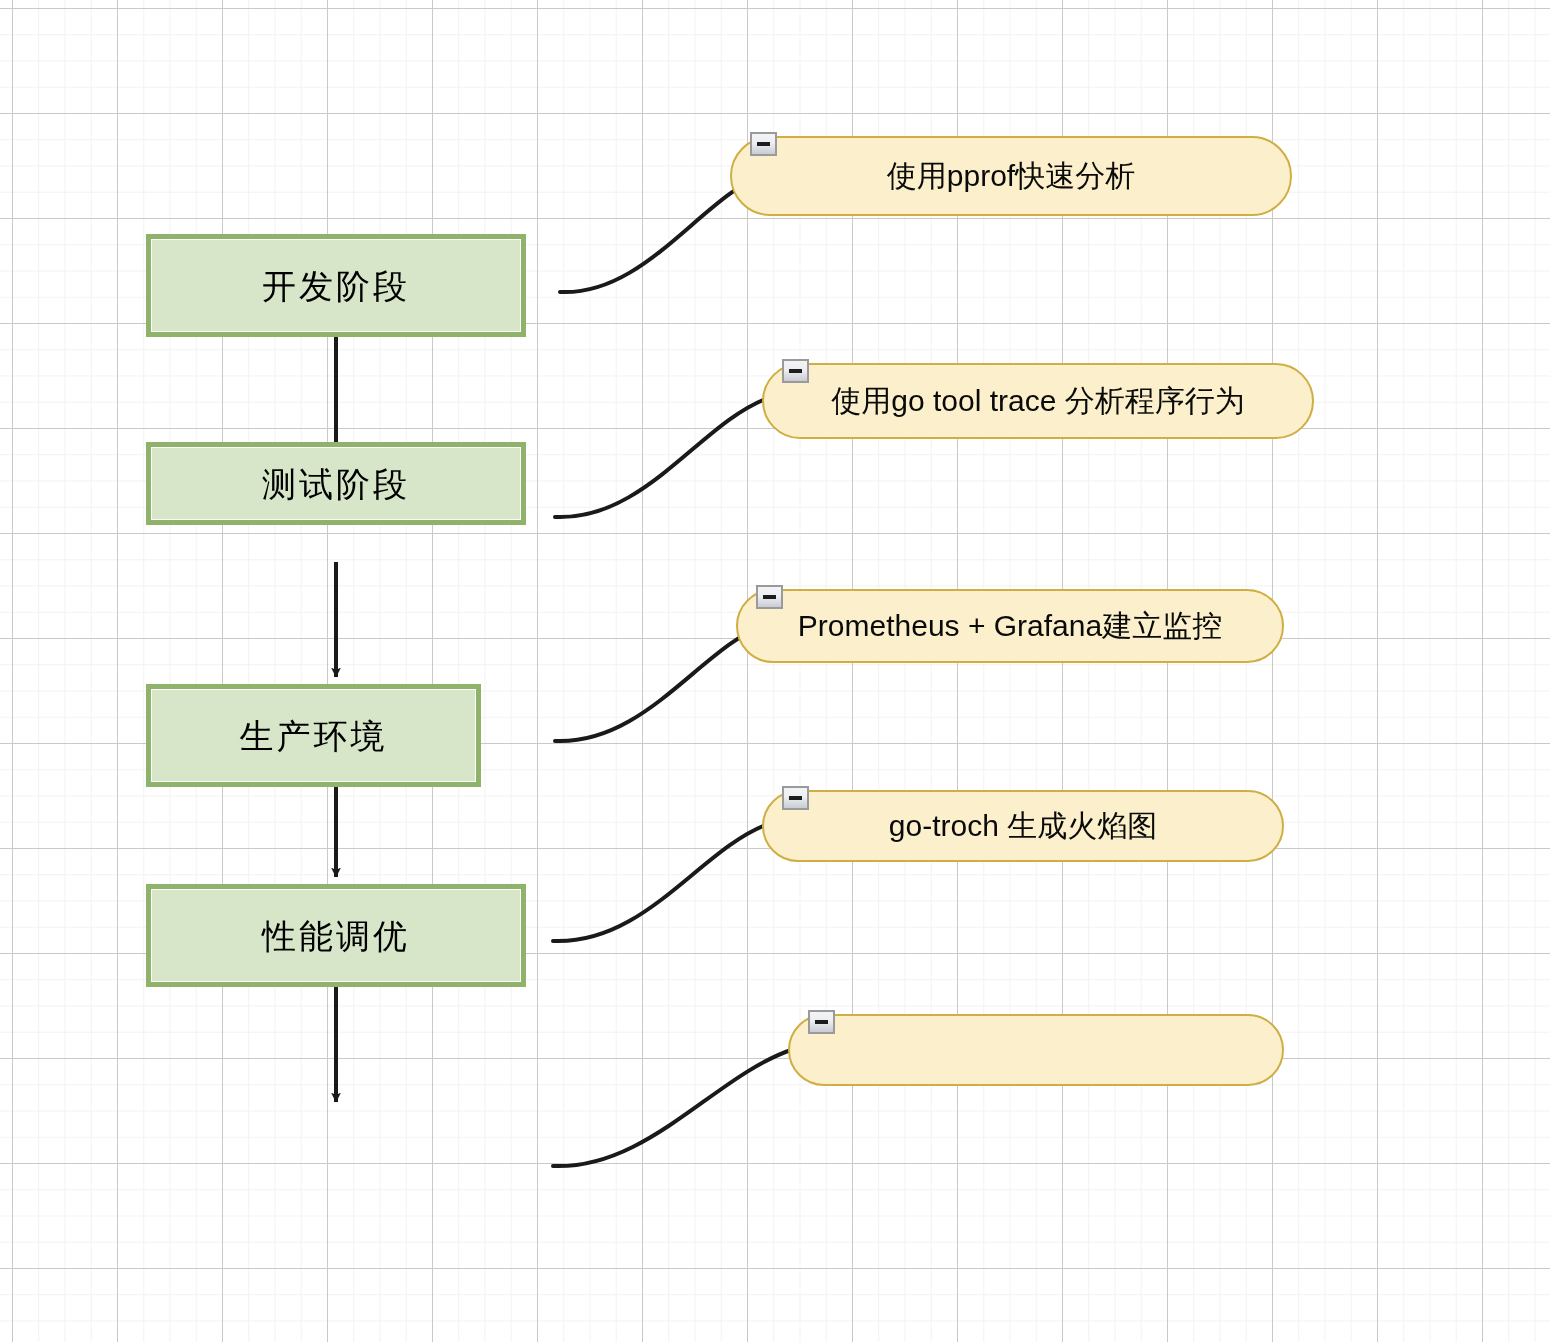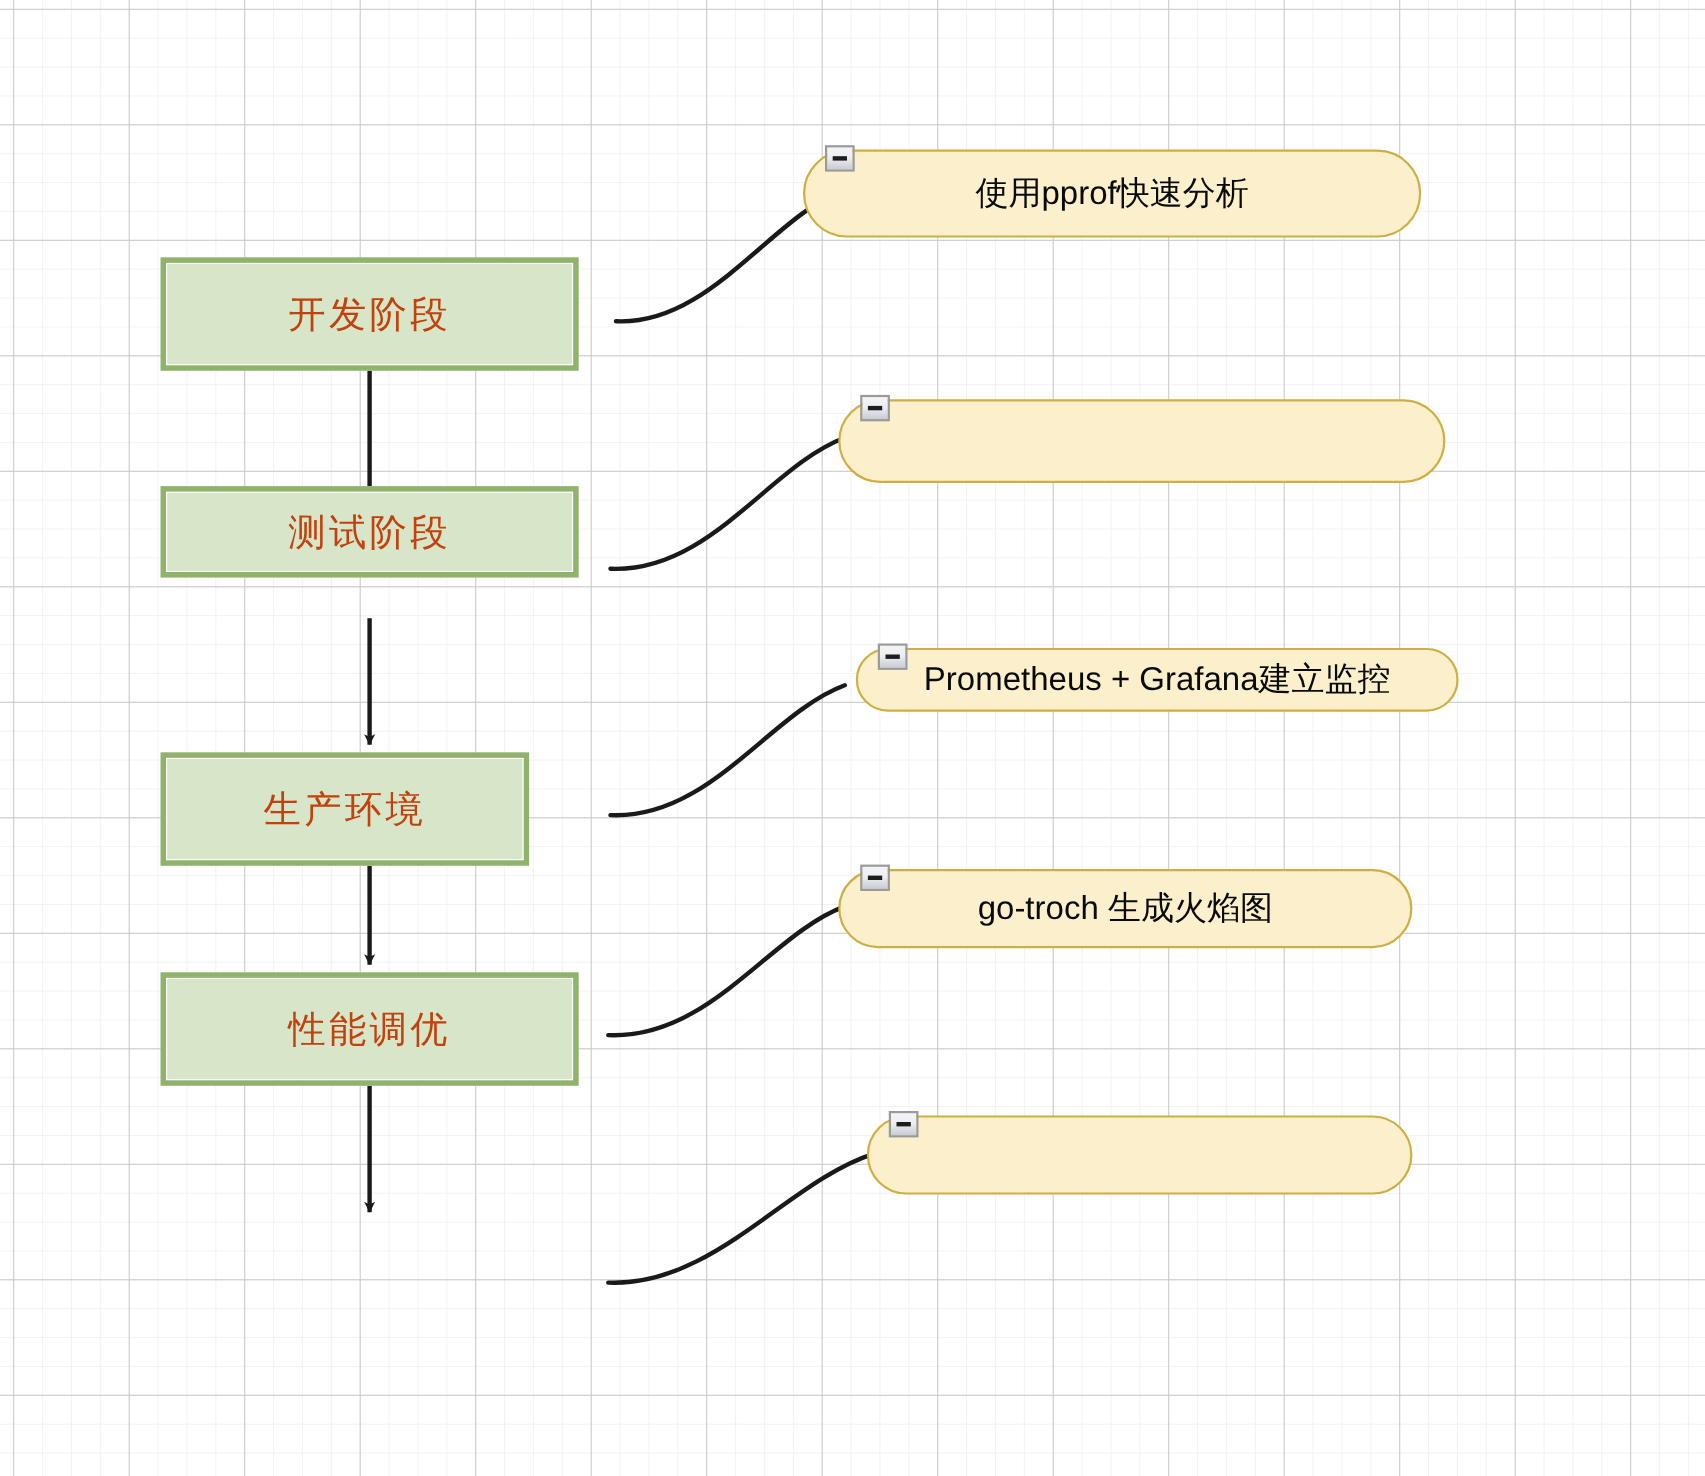--- a/index.html
+++ b/index.html
@@ -43,21 +43,21 @@
     background: #d7e5c8;
     border: 5px solid #8fb36a;
     outline: 1px solid #ffffff;
     outline-offset: -6px;
     display: flex;
     align-items: center;
     justify-content: center;
   }
   .proc-label {
     font-size: 34px;
-    color: #c2410c;
+    color: #000000;
     letter-spacing: 3px;
     line-height: 1;
     white-space: nowrap;
   }
 
   
   .note-node {
     position: absolute;
     box-sizing: border-box;
     background: #fbf0cb;
@@ -145,23 +145,24 @@
     <span class="collapse-icon">
       <span class="bar"></span>
     </span>
     <span class="note-label">使用pprof快速分析</span>
   </div>
 
   <div class="note-node" style="left:762px; top:363px; width:552px; height:76px;">
     <span class="collapse-icon">
       <span class="bar"></span>
     </span>
+    <span class="note-label">使用go tool trace 分析程序行为</span>
   </div>
 
-  <div class="note-node" style="left:778px; top:589px; width:548px; height:58px;">
+  <div class="note-node" style="left:736px; top:589px; width:548px; height:74px;">
     <span class="collapse-icon">
       <span class="bar"></span>
     </span>
     <span class="note-label">Prometheus + Grafana建立监控</span>
   </div>
 
   <div class="note-node" style="left:762px; top:790px; width:522px; height:72px;">
     <span class="collapse-icon">
       <span class="bar"></span>
     </span>

